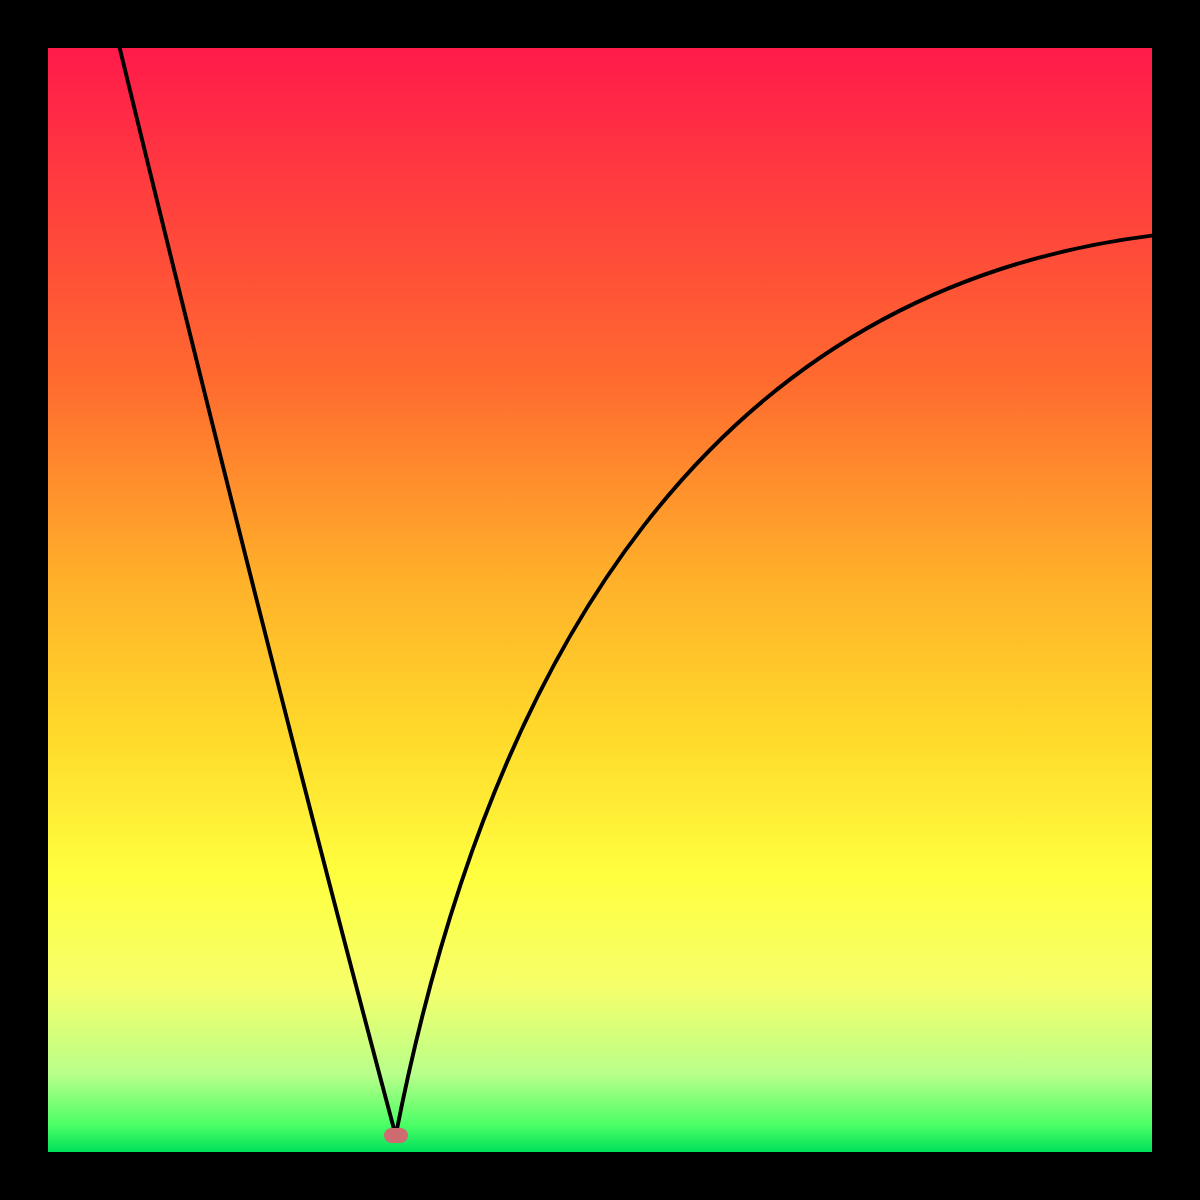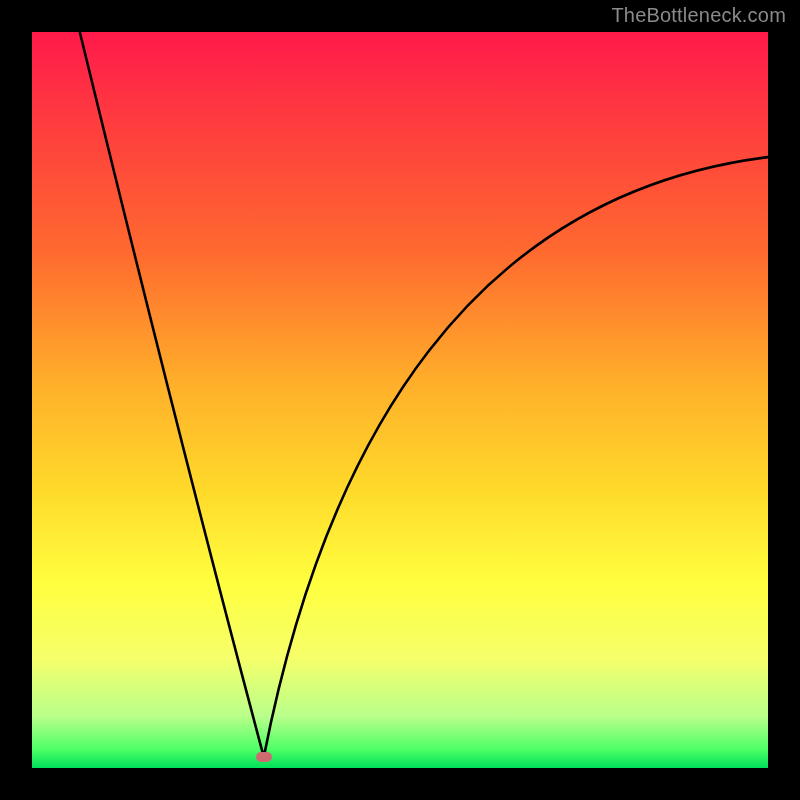--- a/index.html
+++ b/index.html
@@ -59,21 +59,20 @@
     height: 10px;
     border-radius: 6px;
     background: #cd6b70;
     transform: translate(-50%, -50%);
   }
 </style>
 </head>
 <body>
 
 <div class="frame">
-  <div class="watermark">TheBottleneck.com</div>
 
   <div class="plot-area">
     <svg class="curve" width="736" height="736" viewBox="0 0 736 736" preserveAspectRatio="none">
       <path id="curve-path" d="M 47.8 0.0 Q 145.8 402.5 231.8 725.0 C 294.4 404.8 441.6 161.9 736.0 125.1" fill="none" stroke="#000" stroke-width="2.6" stroke-linecap="round" stroke-linejoin="round"></path>
     </svg>
 
     <div class="marker" id="marker" style="left: 231.84px; top: 724.96px; background: rgb(205, 107, 112);"></div>
   </div>
 </div>
 

